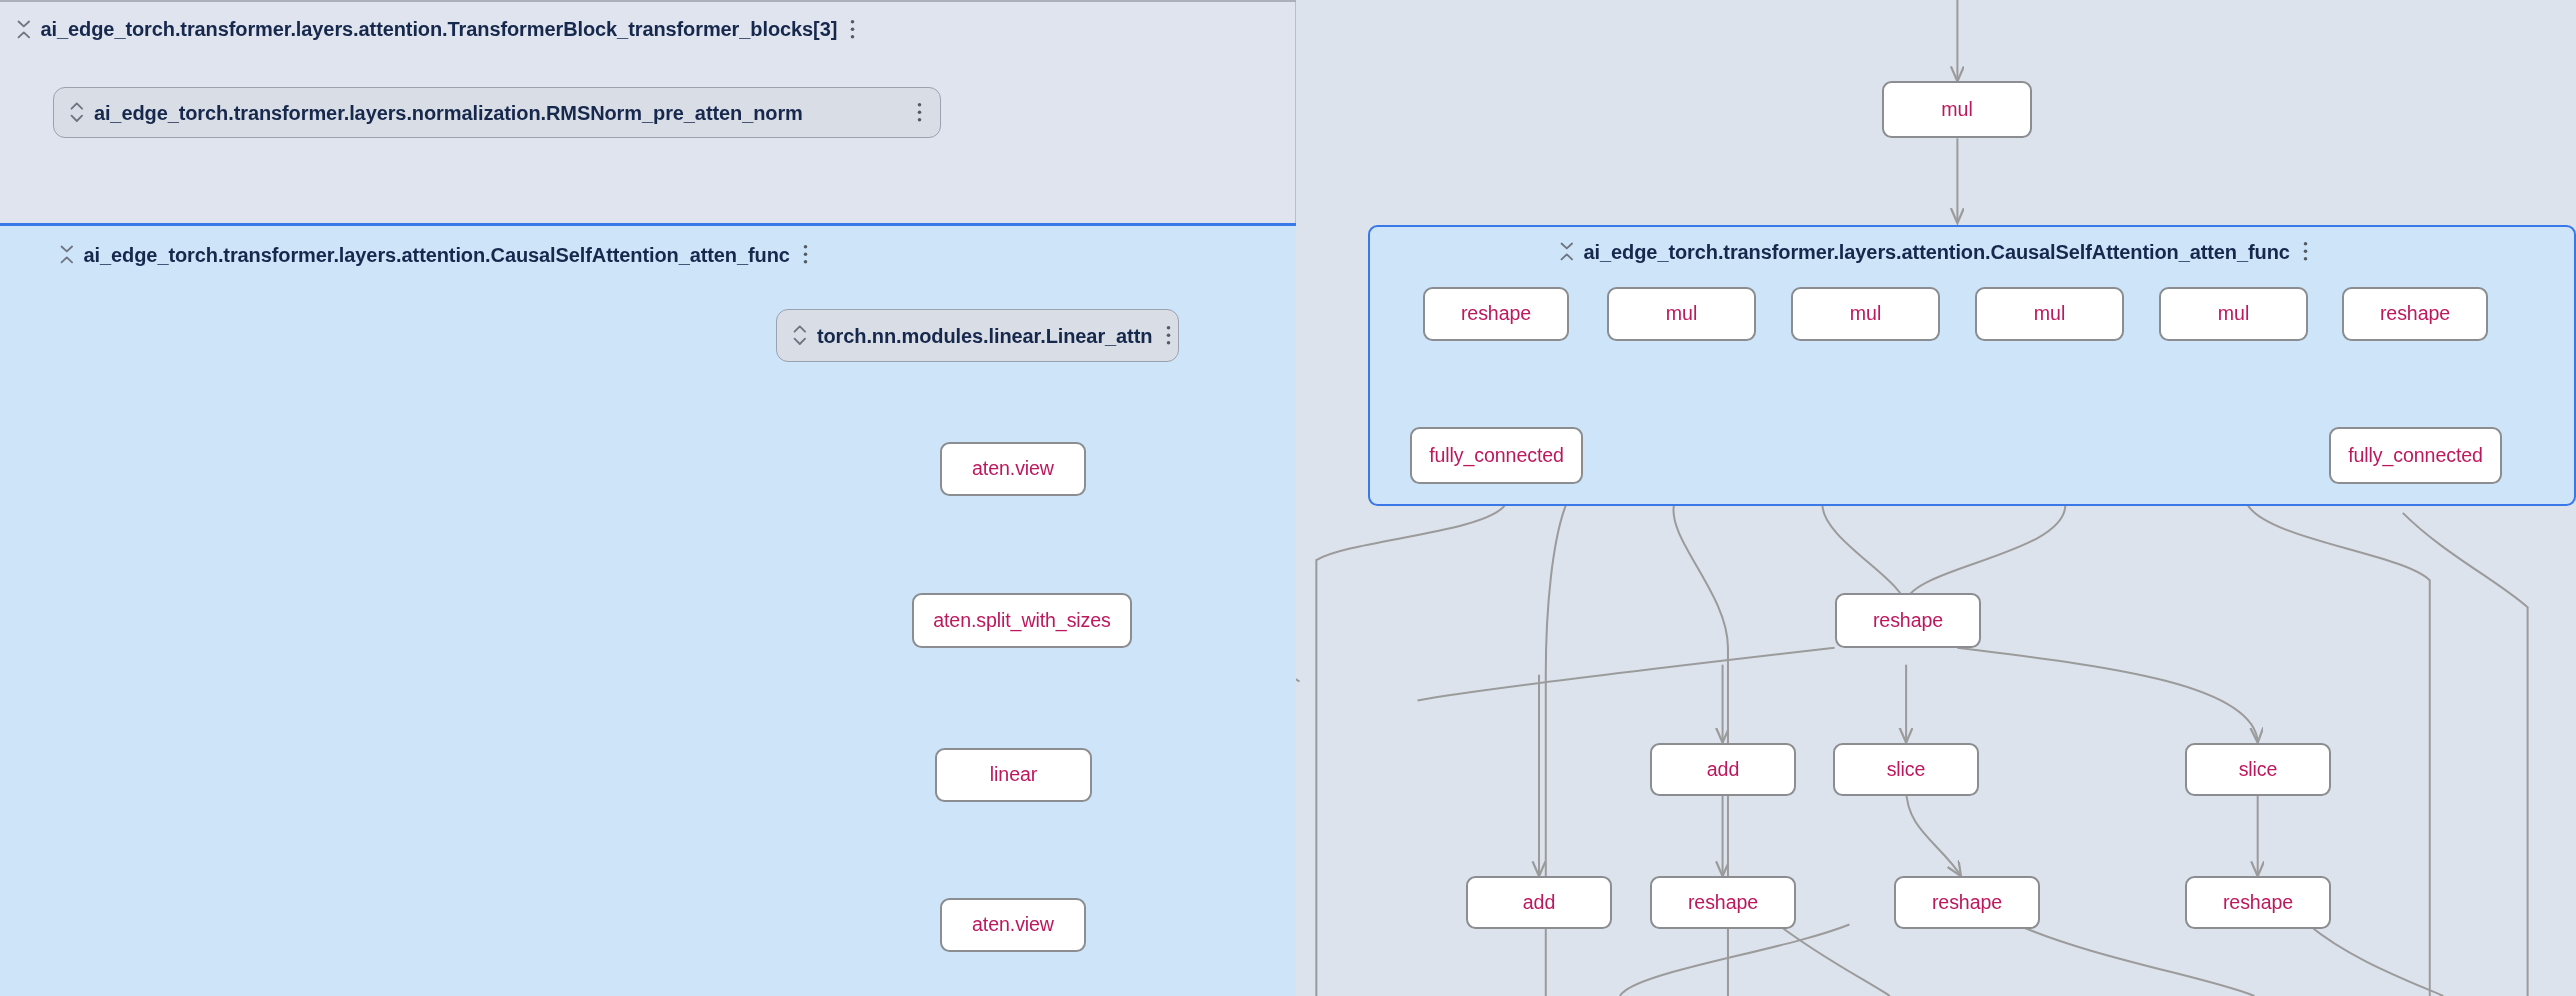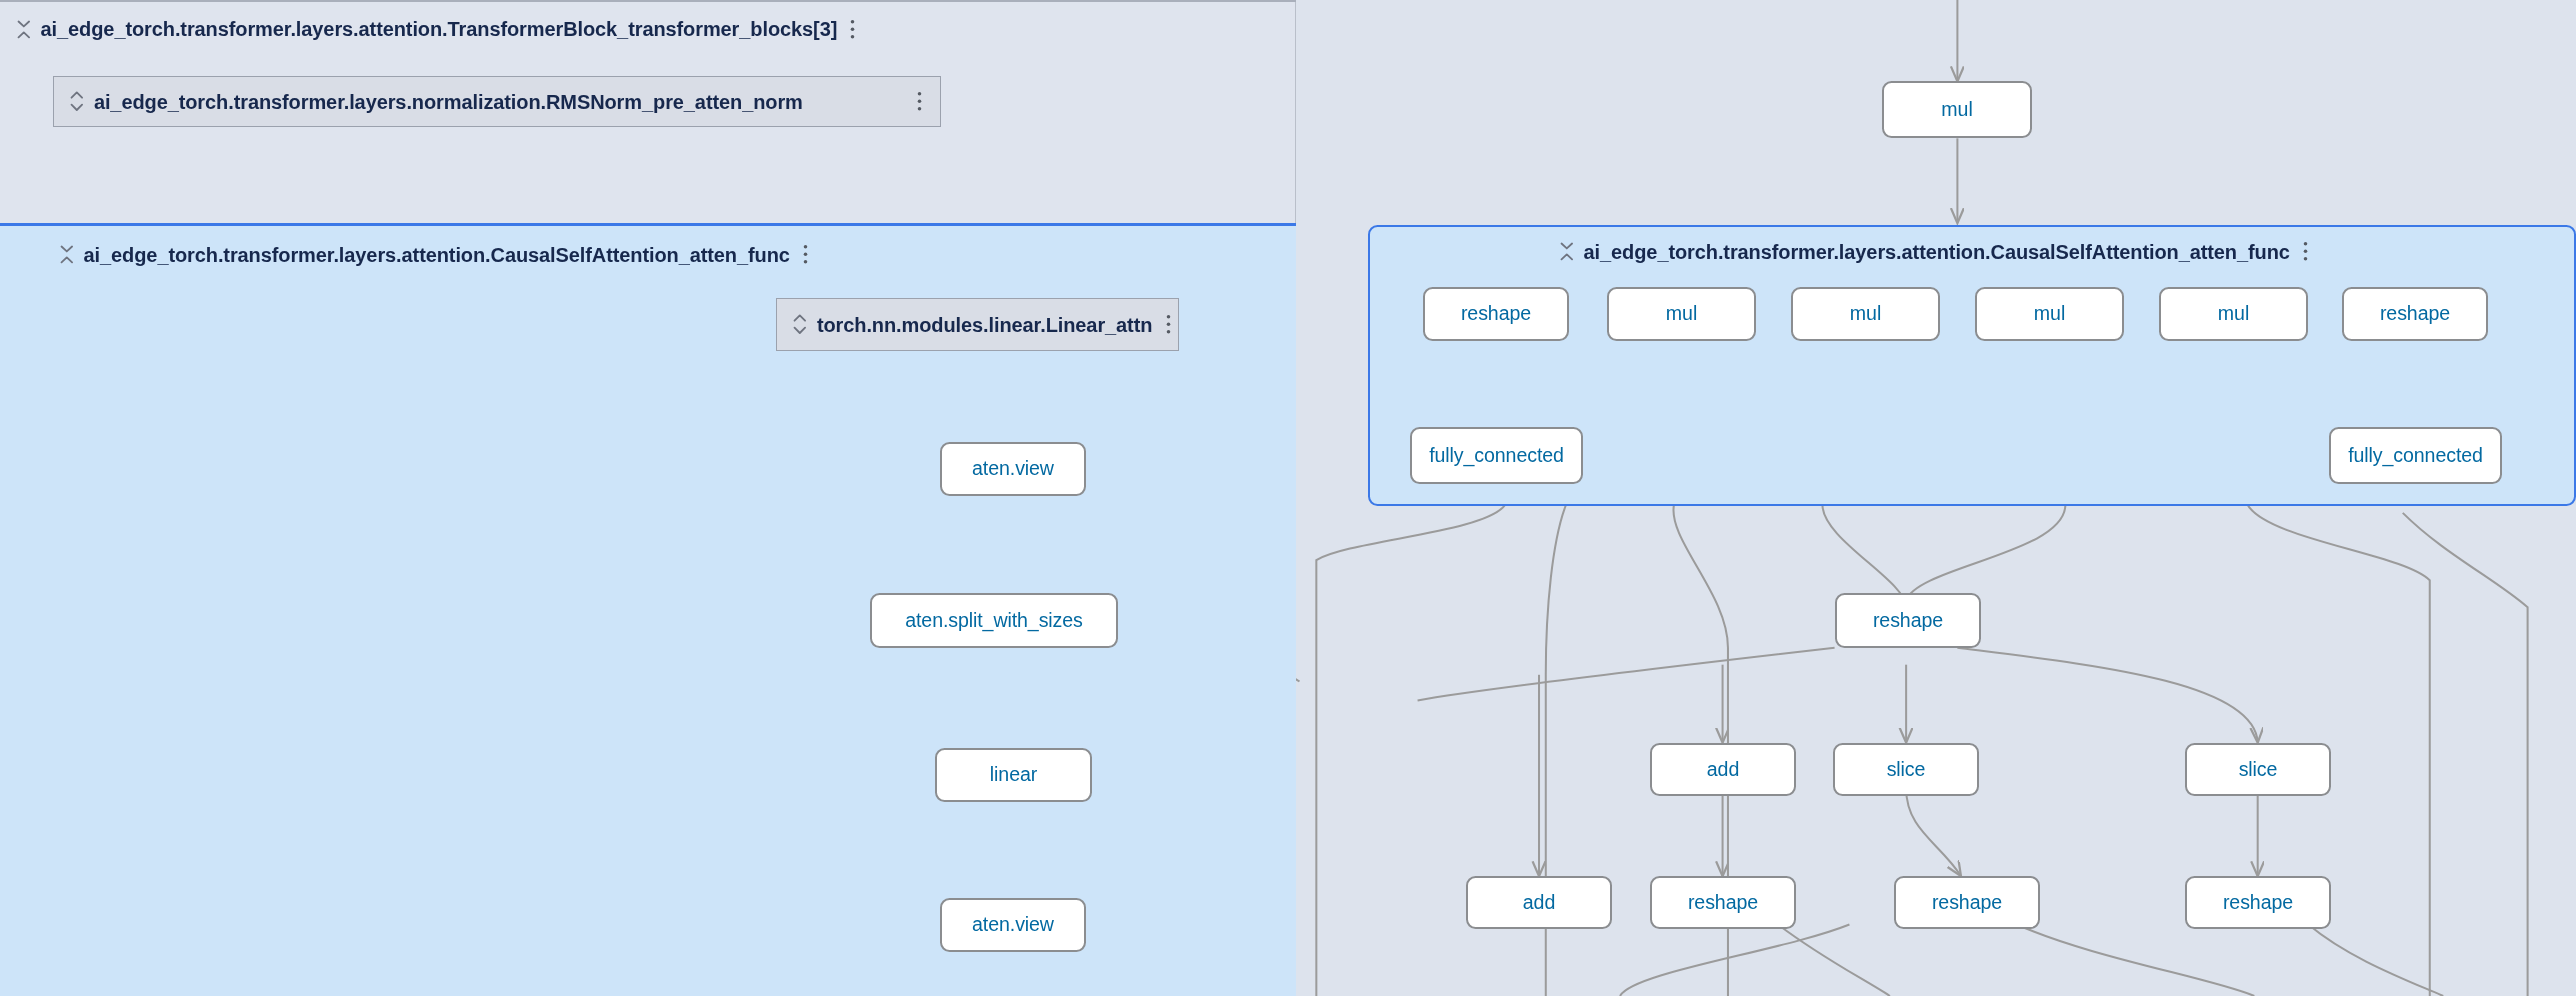--- a/index.html
+++ b/index.html
@@ -71,27 +71,28 @@
   .icon svg{display:block;}
   .collapse-icon{width:17.6px;height:23px;}
   .expand-icon{width:17.6px;height:26px;}
   .kebab-icon{width:15px;height:23px;}
   
   .layer-box{
     position:absolute;
     box-sizing:border-box;
     background:#d9dde6;
     border:1.4px solid #9ba1ad;
-    border-radius:0;
+    border-radius:12px;
     display:flex;
     align-items:center;
     gap:8.8px;
     padding:0 13.5px;
     z-index:5;
     white-space:nowrap;
+    margin-top:11px;
   }
   .layer-box .layer-label{
     font-size:20px;
     font-weight:700;
     color:#17284d;
     line-height:1;
     letter-spacing:-0.1px;
   }
   
   .node{
@@ -102,21 +103,21 @@
     border-radius:9.5px;
     display:flex;
     align-items:center;
     justify-content:center;
     z-index:5;
     white-space:nowrap;
   }
   .node .node-label{
     font-size:19.6px;
     font-weight:400;
-    color:#0369a1;
+    color:#be185d;
     line-height:1;
     letter-spacing:-0.1px;
   }
   .top-rule{
     position:absolute;
     left:0;top:0;
     width:1296px;height:2px;
     background:#a9afbb;
     z-index:4;
   }
@@ -262,21 +263,21 @@
         <circle cx="8" cy="13" r="1.9" fill="#555a63"></circle>
         <circle cx="8" cy="21" r="1.9" fill="#555a63"></circle>
       </svg>
     </span>
   </div>
 
   <div class="node" style="left:940px; top:442px; width:146px; height:54px;">
     <span class="node-label">aten.view</span>
   </div>
 
-  <div class="node" style="left:870px; top:593px; width:248px; height:55px;">
+  <div class="node" style="left:912px; top:593px; width:220px; height:55px;">
     <span class="node-label">aten.split_with_sizes</span>
   </div>
 
   <div class="node" style="left:935px; top:748px; width:157px; height:54px;">
     <span class="node-label">linear</span>
   </div>
 
   <div class="node" style="left:940px; top:898px; width:146px; height:54px;">
     <span class="node-label">aten.view</span>
   </div>

